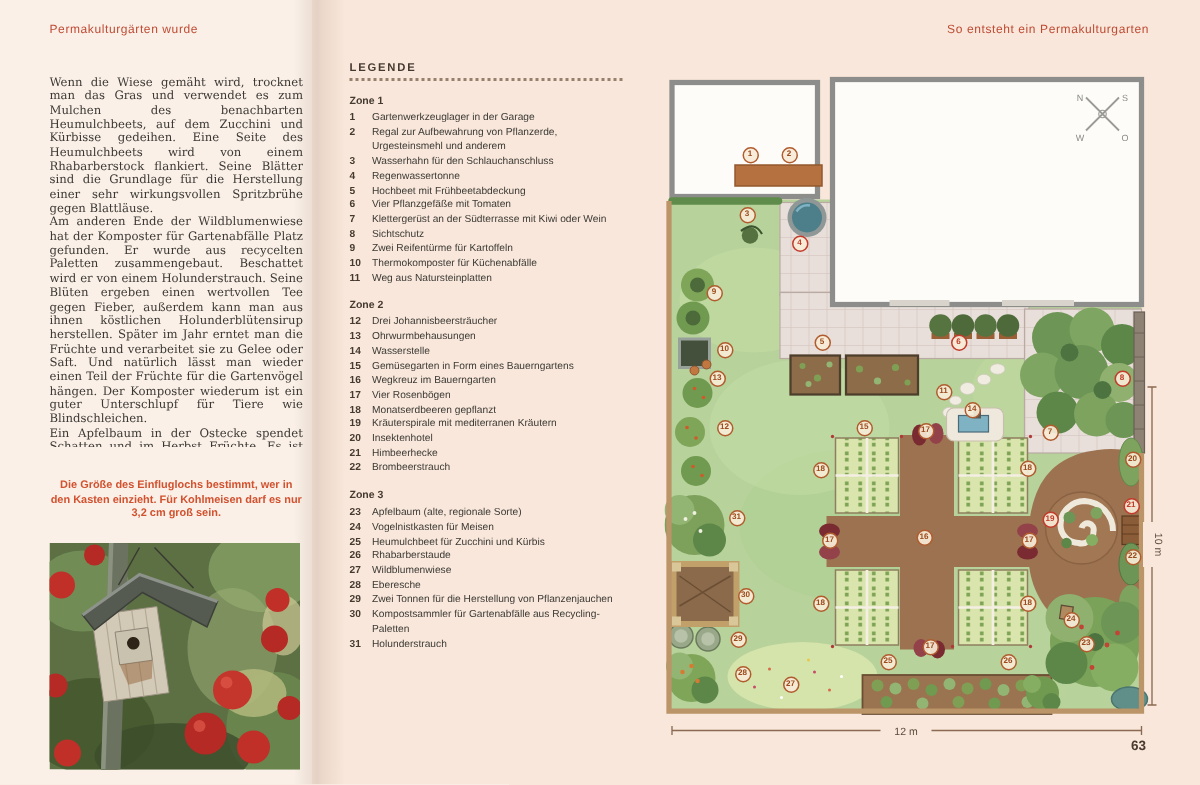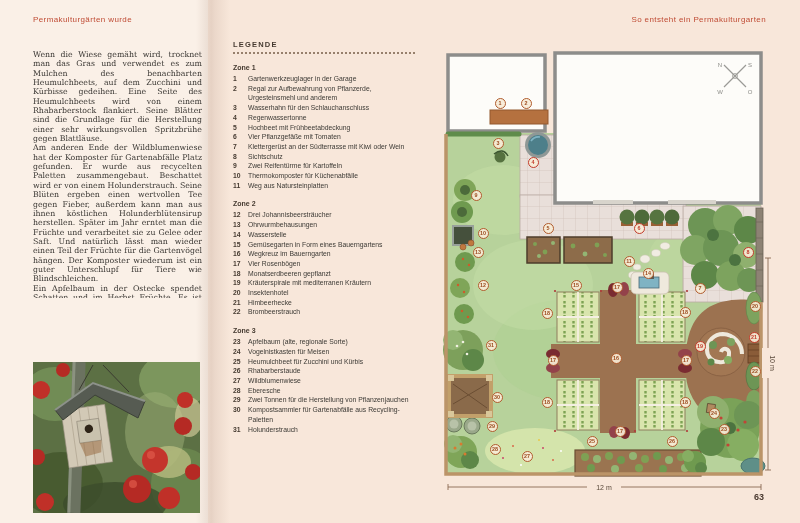--- a/index.html
+++ b/index.html
@@ -45,20 +45,21 @@
 
   <div id="left-head" class="running-head">Permakulturgärten wurde</div>
   <div id="right-head" class="running-head">So entsteht ein Permakulturgarten</div>
 
   <div id="body-text">
     <p>Wenn die Wiese gemäht wird, trocknet man das Gras und verwendet es zum Mulchen des benachbarten Heumulchbeets, auf dem Zucchini und Kürbisse gedeihen. Eine Seite des Heumulchbeets wird von einem Rhabarberstock flankiert. Seine Blätter sind die Grundlage für die Herstellung einer sehr wirkungsvollen Spritzbrühe gegen Blattläuse.</p>
     <p>Am anderen Ende der Wildblumenwiese hat der Komposter für Gartenabfälle Platz gefunden. Er wurde aus recycelten Paletten zusammengebaut. Beschattet wird er von einem Holunderstrauch. Seine Blüten ergeben einen wertvollen Tee gegen Fieber, außerdem kann man aus ihnen köstlichen Holunderblütensirup herstellen. Später im Jahr erntet man die Früchte und verarbeitet sie zu Gelee oder Saft. Und natürlich lässt man wieder einen Teil der Früchte für die Gartenvögel hängen. Der Komposter wiederum ist ein guter Unterschlupf für Tiere wie Blindschleichen.</p>
     <p>Ein Apfelbaum in der Ostecke spendet Schatten und im Herbst Früchte. Es ist eine alte regionale Sorte, die perfekt an das Klima angepasst und resistent gegen Krankheiten ist. Am Stamm des Apfelbaums hängt ein Nistkasten für Meisen.</p>
   </div>
 
+  <div id="photo-caption">Die Größe des Einfluglochs bestimmt, wer in den Kasten einzieht. Für Kohlmeisen darf es nur 3,2 cm groß sein.</div>
 
   <div id="photo">
     <svg width="167" height="151" viewBox="0 0 167 151">
       <rect width="167" height="151" fill="#5c7044"></rect>
       <ellipse cx="22" cy="32" rx="32" ry="27" fill="#77935a" opacity=".8"></ellipse>
       <ellipse cx="142" cy="18" rx="36" ry="28" fill="#8aa768" opacity=".7"></ellipse>
       <ellipse cx="28" cy="122" rx="42" ry="32" fill="#46592f" opacity=".9"></ellipse>
       <ellipse cx="150" cy="122" rx="32" ry="36" fill="#6d8a50" opacity=".8"></ellipse>
       <ellipse cx="82" cy="142" rx="52" ry="22" fill="#3c4c2c" opacity=".8"></ellipse>
       <ellipse cx="122" cy="70" rx="30" ry="40" fill="#9db077" opacity=".5"></ellipse>

